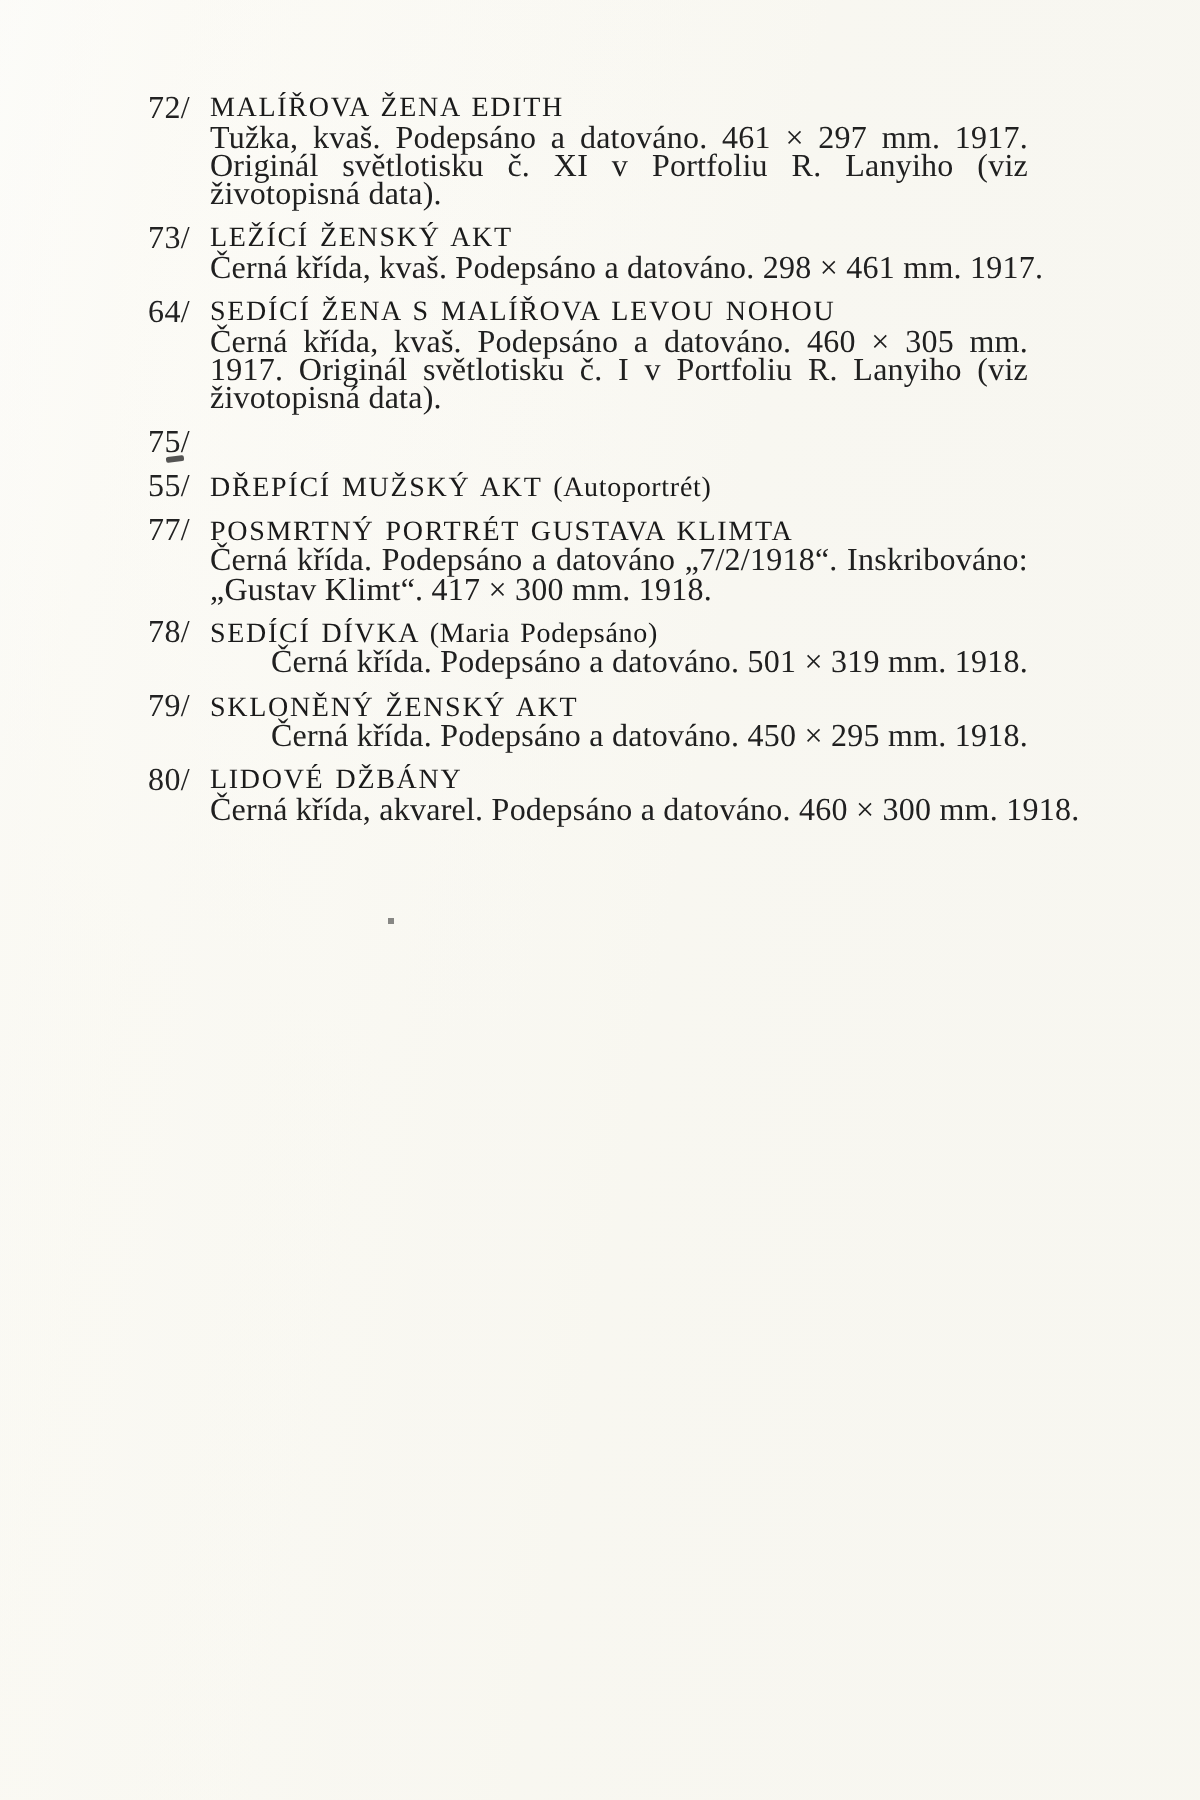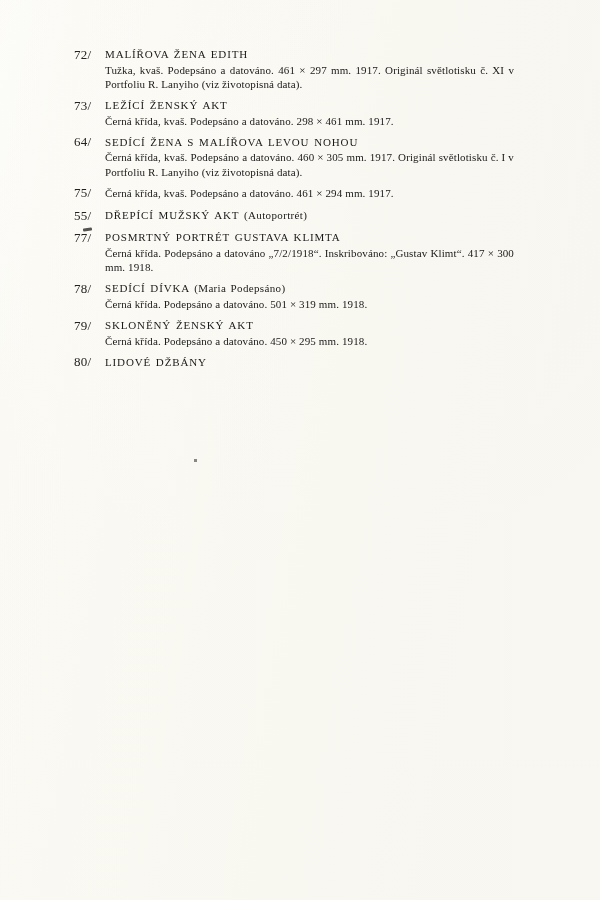--- a/index.html
+++ b/index.html
@@ -42,57 +42,57 @@
   .entry {
     display: flex;
     align-items: flex-start;
     margin-bottom: 7px;
     position: relative;
   }
 
   .entry-number {
     width: 31px;
     flex: 0 0 31px;
-    font-size: 13px;
+    font-size: 16px;
     line-height: 14.6px;
     letter-spacing: 0.2px;
     padding-top: 0.5px;
     color: #222;
     white-space: nowrap;
   }
 
   .entry-body {
     flex: 1 1 auto;
     min-width: 0;
   }
 
   .entry-title {
-    font-size: 11px;
+    font-size: 14px;
     line-height: 15px;
     letter-spacing: 0.85px;
     word-spacing: 1.2px;
     color: #1a1a1a;
     white-space: nowrap;
   }
 
   .entry-title .lc {
     letter-spacing: 0.35px;
   }
 
   .entry-desc {
-    font-size: 11px;
+    font-size: 16px;
     line-height: 14.3px;
     letter-spacing: 0.12px;
     text-align: justify;
     color: #202020;
     margin-top: 0.5px;
   }
 
   .entry-desc.single {
-    text-align: left;
+    text-align: right;
     white-space: nowrap;
   }
 
   
   .artifact {
     position: absolute;
     background: #2a2a2a;
     opacity: 0.8;
   }
   #artifact-dash {
@@ -134,21 +134,20 @@
     <div class="entry">
       <div class="entry-number">64/</div>
       <div class="entry-body">
         <div class="entry-title">SEDÍCÍ ŽENA S MALÍŘOVA LEVOU NOHOU</div>
         <div class="entry-desc">Černá křída, kvaš. Podepsáno a datováno. 460 × 305 mm. 1917. Originál světlotisku č. I v Portfoliu R. Lanyiho (viz životopisná data).</div>
       </div>
     </div>
     <div class="entry">
       <div class="entry-number">75/</div>
       <div class="entry-body">
-        <div class="entry-desc single">Černá křída, kvaš. Podepsáno a datováno. 461 × 294 mm. 1917.</div>
       </div>
     </div>
     <div class="entry">
       <div class="entry-number">55/</div>
       <div class="entry-body">
         <div class="entry-title">DŘEPÍCÍ MUŽSKÝ AKT <span class="lc">(Autoportrét)</span></div>
       </div>
     </div>
     <div class="entry">
       <div class="entry-number">77/</div>
@@ -168,18 +167,19 @@
       <div class="entry-number">79/</div>
       <div class="entry-body">
         <div class="entry-title">SKLONĚNÝ ŽENSKÝ AKT</div>
         <div class="entry-desc single">Černá křída. Podepsáno a datováno. 450 × 295 mm. 1918.</div>
       </div>
     </div>
     <div class="entry">
       <div class="entry-number">80/</div>
       <div class="entry-body">
         <div class="entry-title">LIDOVÉ DŽBÁNY</div>
+        <div class="entry-desc single">Černá křída, akvarel. Podepsáno a datováno. 460 × 300 mm. 1918.</div>
       </div>
     </div>
   </div>
 
 <span class="artifact" id="artifact-dash"></span>
 <span class="artifact" id="artifact-speck"></span>
 
 </body></html>

